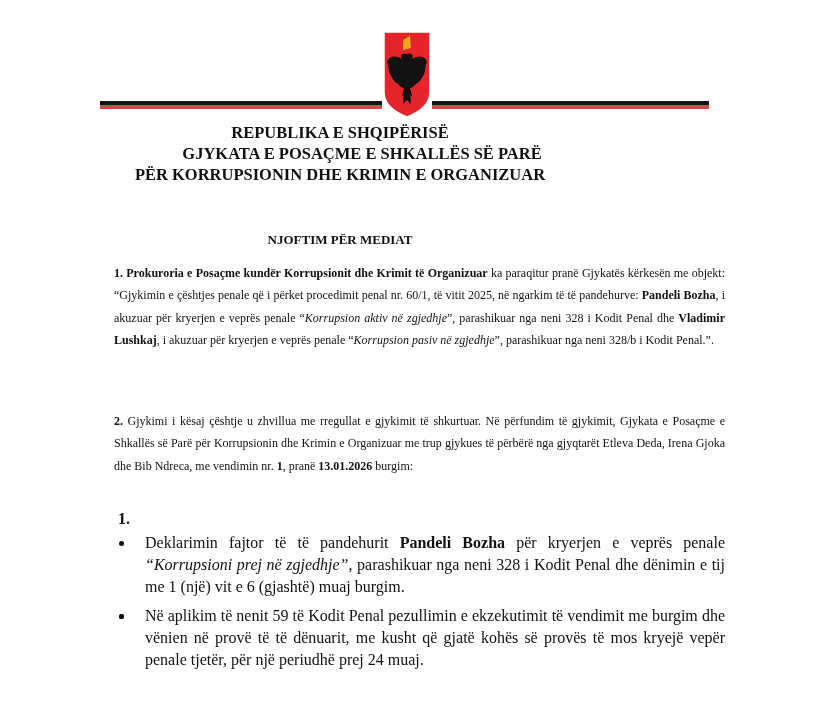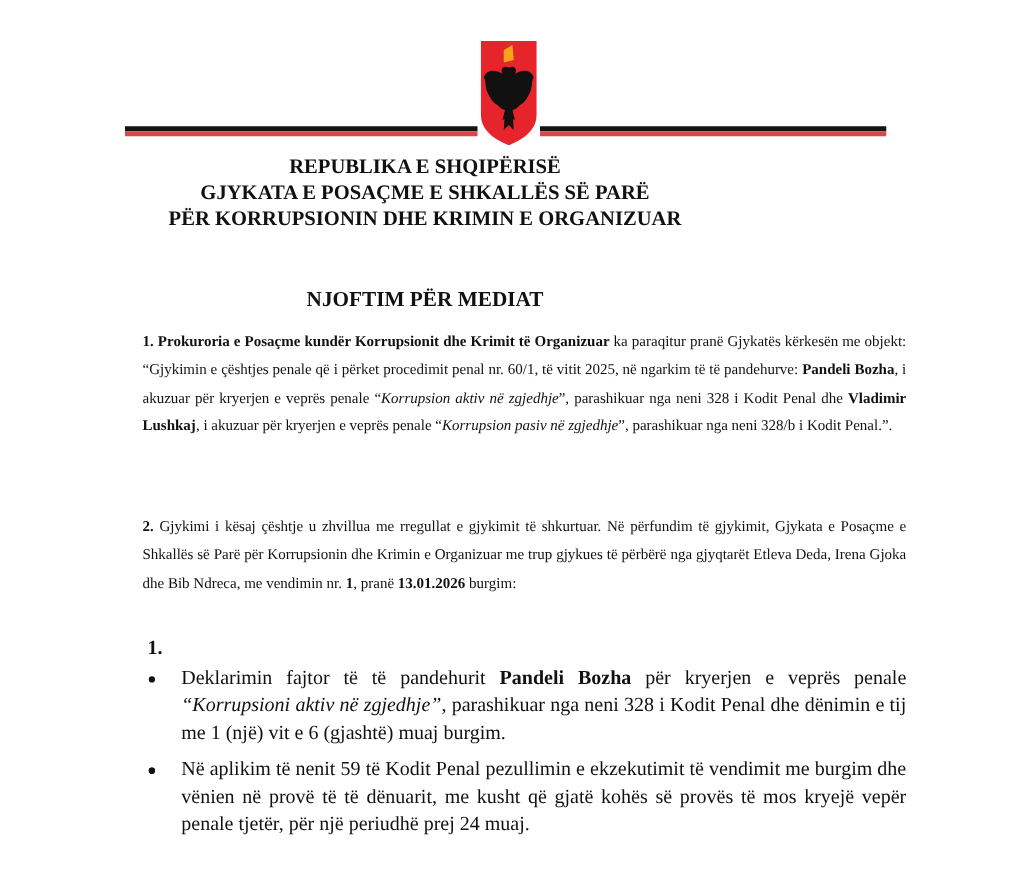--- a/index.html
+++ b/index.html
@@ -13,23 +13,23 @@
   .rule .red { height: 4px; background: #d44a4a; }
   .rule-left { left: 100px; width: 282px; }
   .rule-right { left: 432px; width: 277px; }
   .emblem { position: absolute; left: 380px; top: 28px; width: 54px; height: 90px; }
 
   .heading {
     position: absolute; left: 0; width: 680px; text-align: center;
     font-weight: bold; font-size: 16.5px; line-height: 22px;
   }
   .h1 { top: 122px; }
-  .h2 { top: 143px; }
+  .h2 { top: 143px; margin-left: 22px; }
   .h3 { top: 164px; }
-  .notice-title { top: 229px; font-size: 17px; }
+  .notice-title { top: 229px; font-size: 13px; }
 
   .para {
     position: absolute; left: 114px; width: 611px;
     font-size: 12px; line-height: 22.3px; text-align: justify;
   }
   .p1 { top: 262px; }
   .p2 { top: 410px; }
   b { font-weight: bold; }
   i { font-style: italic; }
 
@@ -71,16 +71,16 @@
 
 <div class="heading notice-title">NJOFTIM PËR MEDIAT</div>
 
 <div class="para p1"><b>1.</b> <b>Prokuroria e Posaçme kundër Korrupsionit dhe Krimit të Organizuar</b><span> ka paraqitur pranë Gjykatës kërkesën me objekt: “Gjykimin e çështjes penale që i përket procedimit penal nr. 60/1, të vitit 2025, në ngarkim të të pandehurve: </span><b>Pandeli Bozha</b><span>, i akuzuar për kryerjen e veprës penale “</span><i>Korrupsion aktiv në zgjedhje</i><span>”, parashikuar nga neni 328 i Kodit Penal dhe </span><b>Vladimir Lushkaj</b><span>, i akuzuar për kryerjen e veprës penale “</span><i>Korrupsion pasiv në zgjedhje</i><span>”, parashikuar nga neni 328/b i Kodit Penal.”.</span></div>
 
 <div class="para p2"><b>2.</b><span> Gjykimi i kësaj çështje u zhvillua me rregullat e gjykimit të shkurtuar. Në përfundim të gjykimit, Gjykata e Posaçme e Shkallës së Parë për Korrupsionin dhe Krimin e Organizuar me trup gjykues të përbërë nga gjyqtarët Etleva Deda, Irena Gjoka dhe Bib Ndreca, me vendimin nr. </span><b>1</b><span>, pranë </span><b>13.01.2026</b><span> burgim:</span></div>
 
 <div class="list-num">1.</div>
 
 <ul class="bullets">
-  <li><span class="dot"></span><span>Deklarimin fajtor të të pandehurit </span><b>Pandeli Bozha</b><span> për kryerjen e veprës penale </span><i>“Korrupsioni aktiv në zgjedhje”</i><span>, parashikuar nga neni 328 i Kodit Penal dhe dënimin e tij me 1 (një) vit e 6 (gjashtë) muaj burgim.</span></li>
+  <li><span class="dot"></span><span>Deklarimin fajtor të të pandehurit </span><b>Pandeli Bozha</b><span> për kryerjen e veprës penale </span><i>“Korrupsioni prej në zgjedhje”</i><span>, parashikuar nga neni 328 i Kodit Penal dhe dënimin e tij me 1 (një) vit e 6 (gjashtë) muaj burgim.</span></li>
   <li><span class="dot"></span></li>
   <li><span class="dot"></span><span>Në aplikim të nenit 59 të Kodit Penal pezullimin e ekzekutimit të vendimit  me burgim dhe vënien në provë të të dënuarit, me kusht që gjatë kohës së provës të mos kryejë vepër penale tjetër, për një periudhë prej 24 muaj.</span></li>
 </ul>
 
 </body></html>

